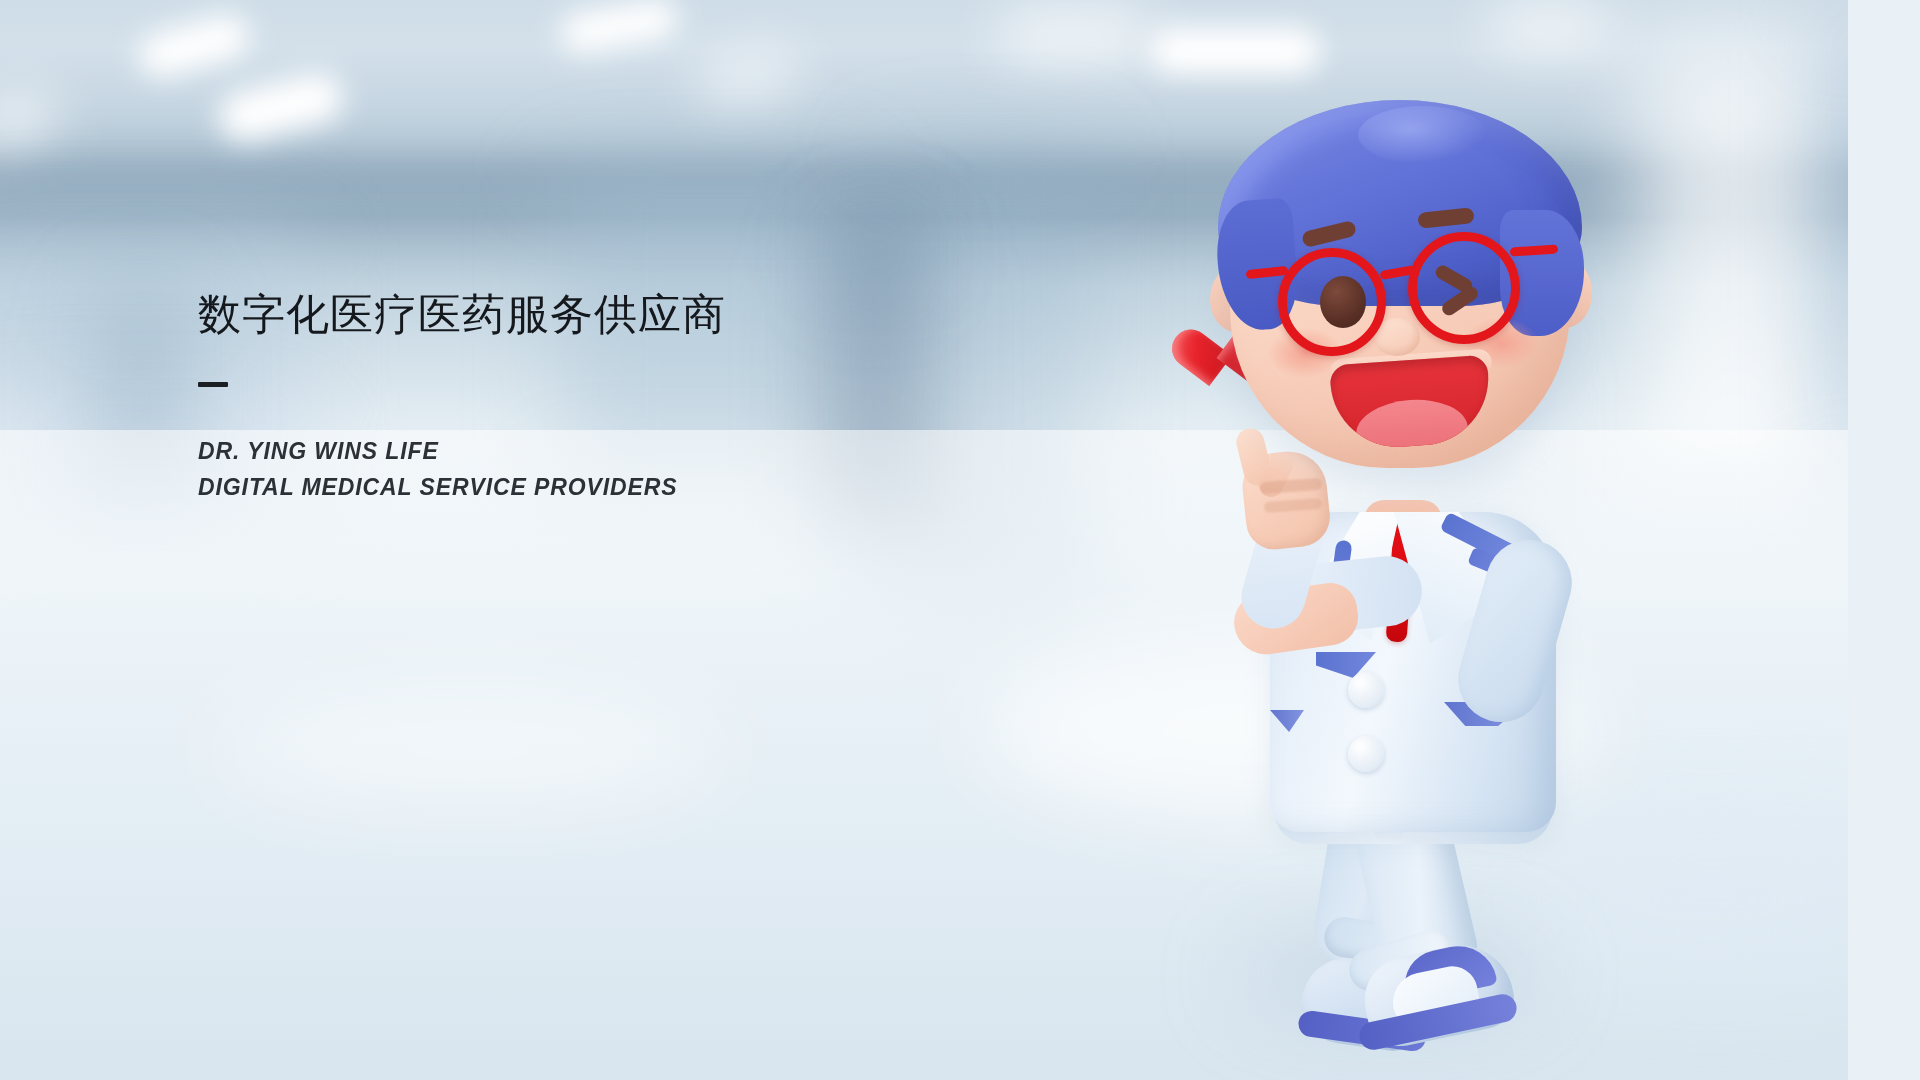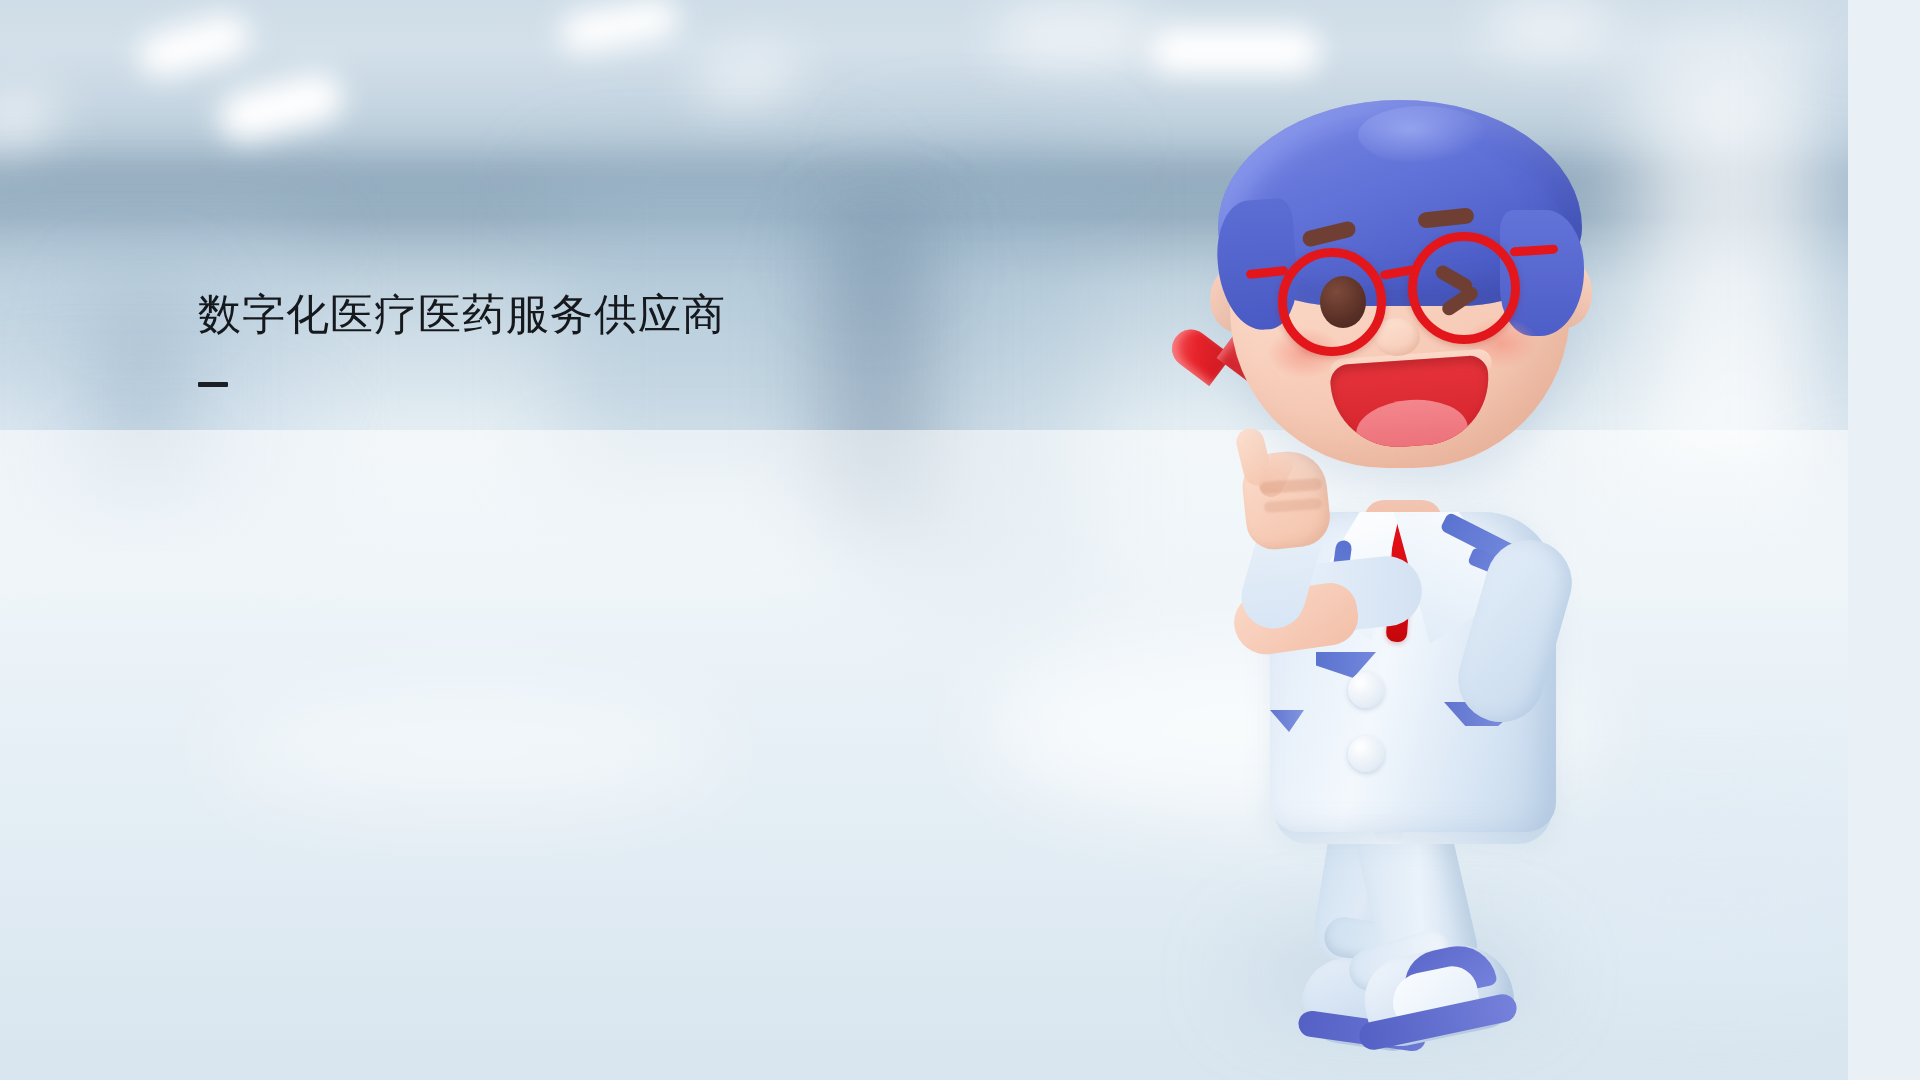--- a/index.html
+++ b/index.html
@@ -415,20 +415,24 @@
 
     <div class="bl3" style="left:210px;top:690px;width:520px;height:120px;background:rgba(255,255,255,.5);border-radius:50%;"></div>
     <div class="bl3" style="left:980px;top:640px;width:620px;height:180px;background:rgba(255,255,255,.72);border-radius:50%;"></div>
     <div class="bl3" style="left:1500px;top:820px;width:420px;height:160px;background:rgba(223,235,245,.7);border-radius:50%;"></div>
     <div class="bl3" style="left:1240px;top:940px;width:300px;height:70px;background:rgba(150,178,202,.35);border-radius:50%;"></div>
   </div>
 
   <div class="copy">
     <div class="headline">数字化医疗医药服务供应商</div>
     <div class="rule"></div>
+    <div class="sub">
+      <div>DR. YING WINS LIFE</div>
+      <div>DIGITAL MEDICAL SERVICE PROVIDERS</div>
+    </div>
   </div>
 
   <div class="mascot">
 
     <div class="m leg-back"></div>
     <div class="m cuff-back"></div>
     <div class="m shoe-back"></div>
     <div class="m sole-back"></div>
 
     <div class="m leg-front"></div>

